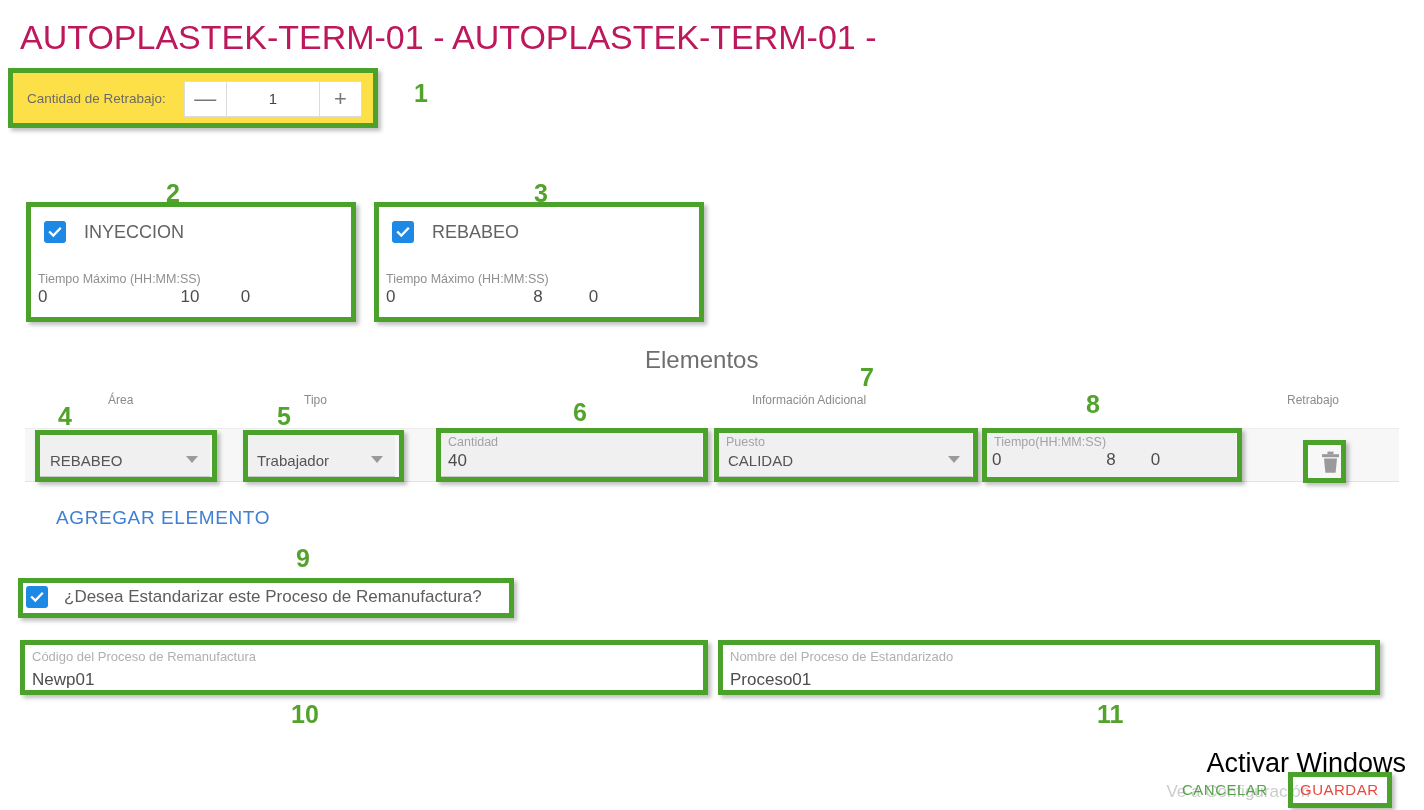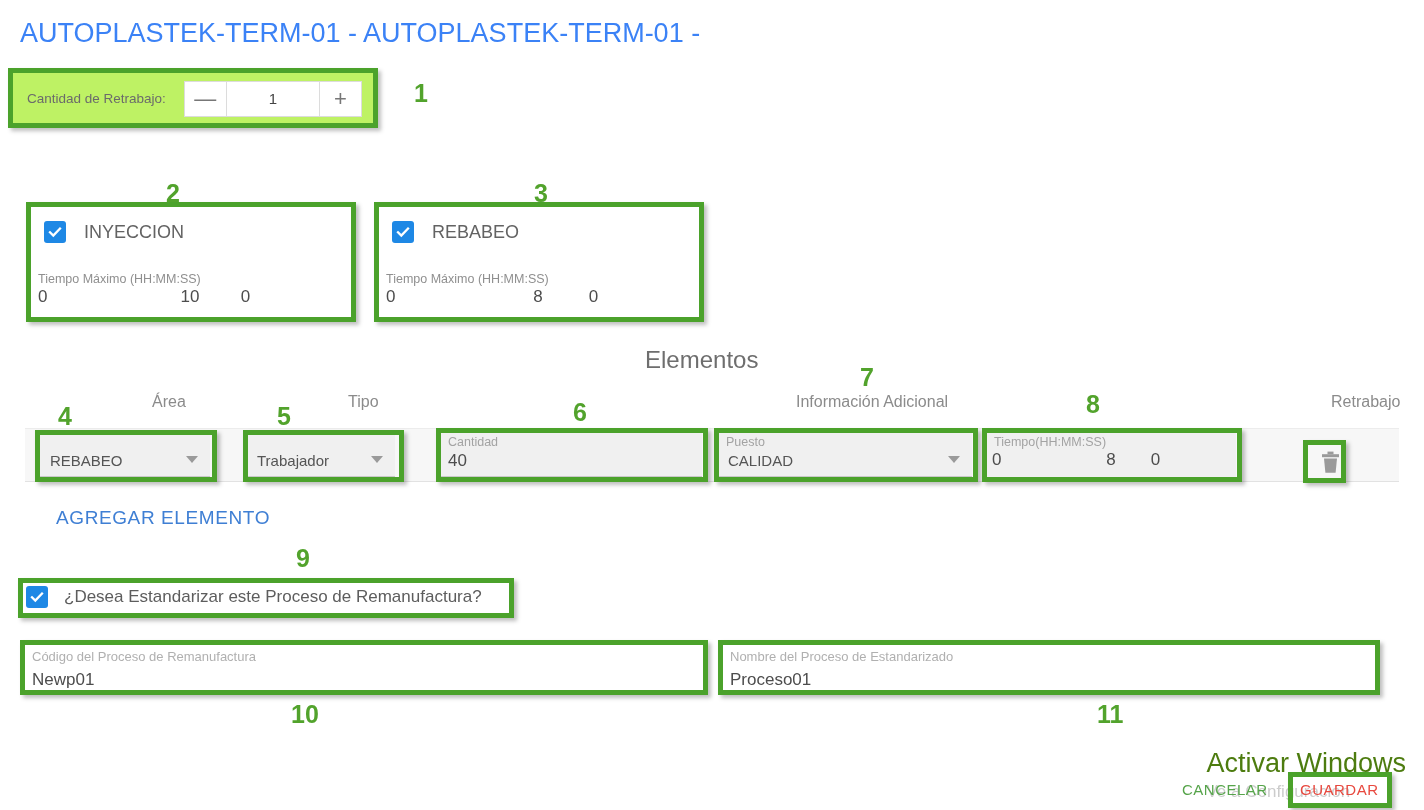--- a/index.html
+++ b/index.html
@@ -27,27 +27,27 @@
     font-size:25px;
     font-weight:bold;
     color:#52a32c;
     letter-spacing:0;
     line-height:1;
   }
 
   
   .title{
     position:absolute;left:20px;top:18px;
-    font-size:27px;color:#3b82f6;font-weight:normal;white-space:nowrap;
+    font-size:34px;color:#be185d;font-weight:normal;white-space:nowrap;
   }
 
   
   .qty-card{
     position:absolute;left:13px;top:73px;width:360px;height:51px;
-    background:#bef264;display:flex;align-items:center;padding:0 14px;
+    background:#fde047;display:flex;align-items:center;padding:0 14px;
     box-sizing:border-box;
   }
   .qty-label{font-size:13.5px;color:#6b6b6b;margin-right:18px;white-space:nowrap;}
   .stepper{display:flex;align-items:stretch;height:34px;border:1px solid #dcdcdc;background:#fff;}
   .step-btn{
     width:42px;display:flex;align-items:center;justify-content:center;
     font-size:22px;color:#777;border:none;background:#fff;cursor:pointer;
   }
   .step-btn.minus{border-right:1px solid #dcdcdc;}
   .step-btn.plus{border-left:1px solid #dcdcdc;}
@@ -78,21 +78,21 @@
     flex:1;font-size:17px;color:#4d4d4d;border-bottom:1px solid transparent;
     padding-bottom:2px;
   }
   .time-seg.c{text-align:center;}
   .time-seg.l{text-align:left;}
 
   
   .elem-title{
     position:absolute;left:645px;top:346px;font-size:24px;color:#6e6e6e;
   }
-  .col-head{position:absolute;font-size:16px;color:#8b8b8b;white-space:nowrap;margin-left:44px;}
+  .col-head{position:absolute;font-size:12px;color:#8b8b8b;white-space:nowrap;}
 
   .table-row{
     position:absolute;left:25px;top:428px;width:1374px;height:54px;
     background:#f7f7f7;border-top:1px solid #ececec;border-bottom:1px solid #e2e2e2;
     box-sizing:border-box;
   }
 
   .field{
     position:absolute;background:#f0f0f0;box-sizing:border-box;
     border-bottom:1px solid #c9c9c9;
@@ -140,21 +140,21 @@
     letter-spacing:.5px;cursor:pointer;background:none;border:none;font-family:inherit;
   }
   .btn-save{
     position:absolute;left:1294px;top:780px;font-size:15px;color:#e8493f;
     letter-spacing:.5px;cursor:pointer;background:none;border:none;font-family:inherit;
   }
 
   
   .wm{position:absolute;right:18px;bottom:8px;text-align:left;color:#cfcfcf;
       line-height:1.25;pointer-events:none;user-select:none;}
-  .wm .l1{font-size:27px;color:#4d7c0f;white-space:nowrap;}
+  .wm .l1{font-size:27px;color:#000000;white-space:nowrap;margin-left:40px;}
   .wm .l2{font-size:17px;color:#cccccc;white-space:nowrap;}
 </style>
 </head>
 <body>
 
 <div class="page">
 
   <div class="title">AUTOPLASTEK-TERM-01 - AUTOPLASTEK-TERM-01 -</div>
 
   <div class="qty-card">

